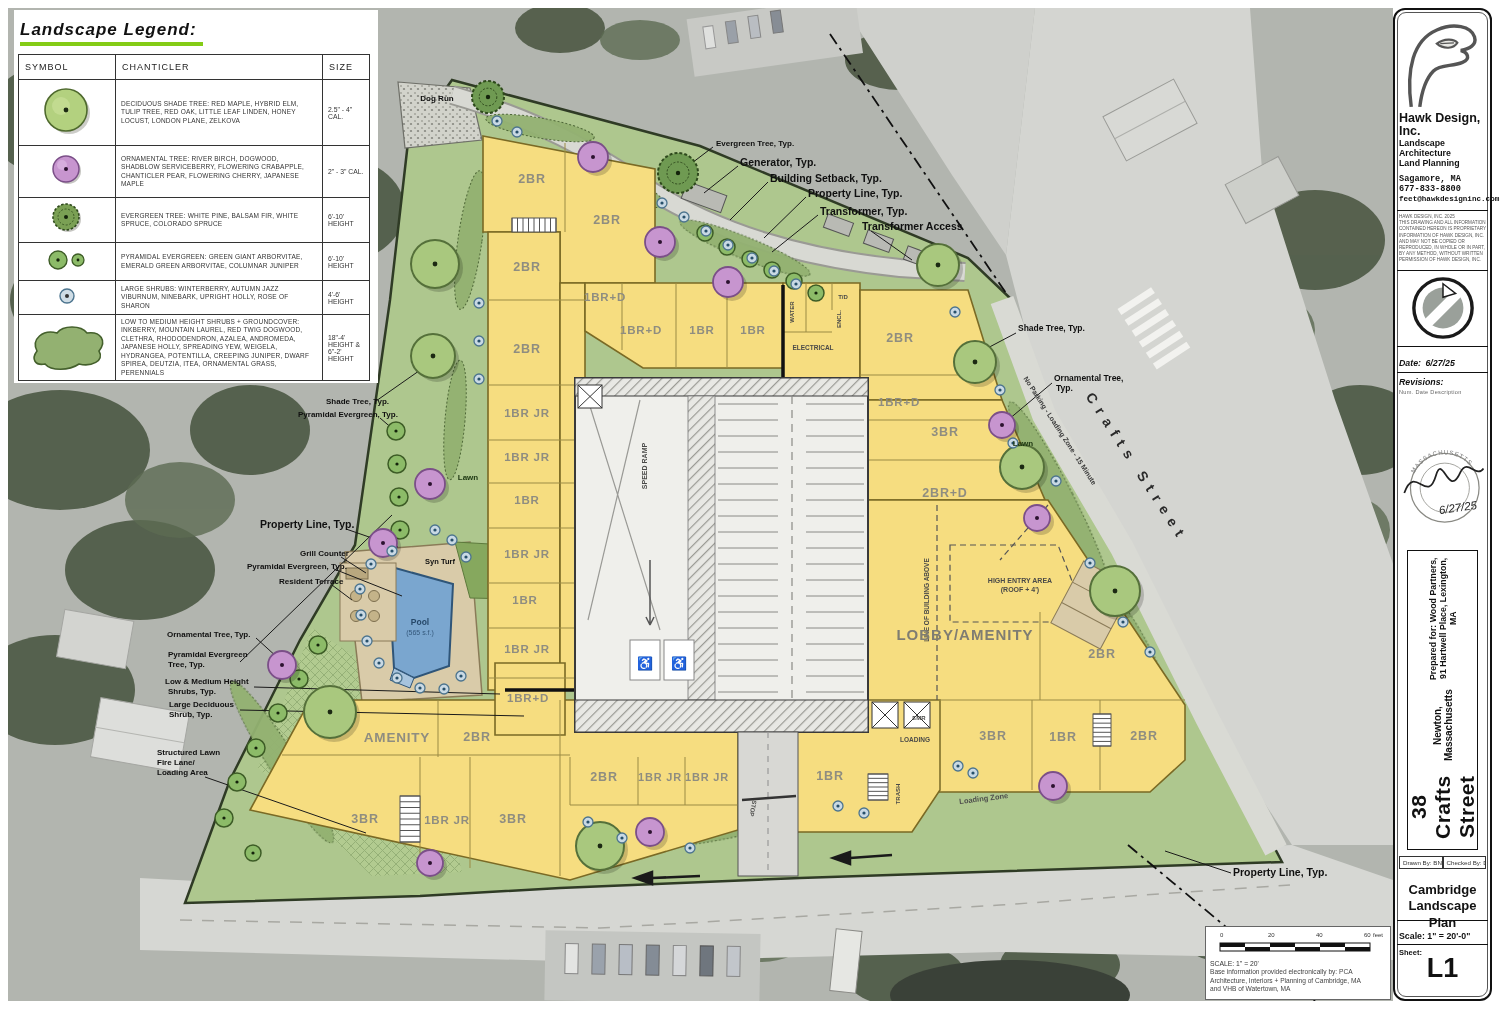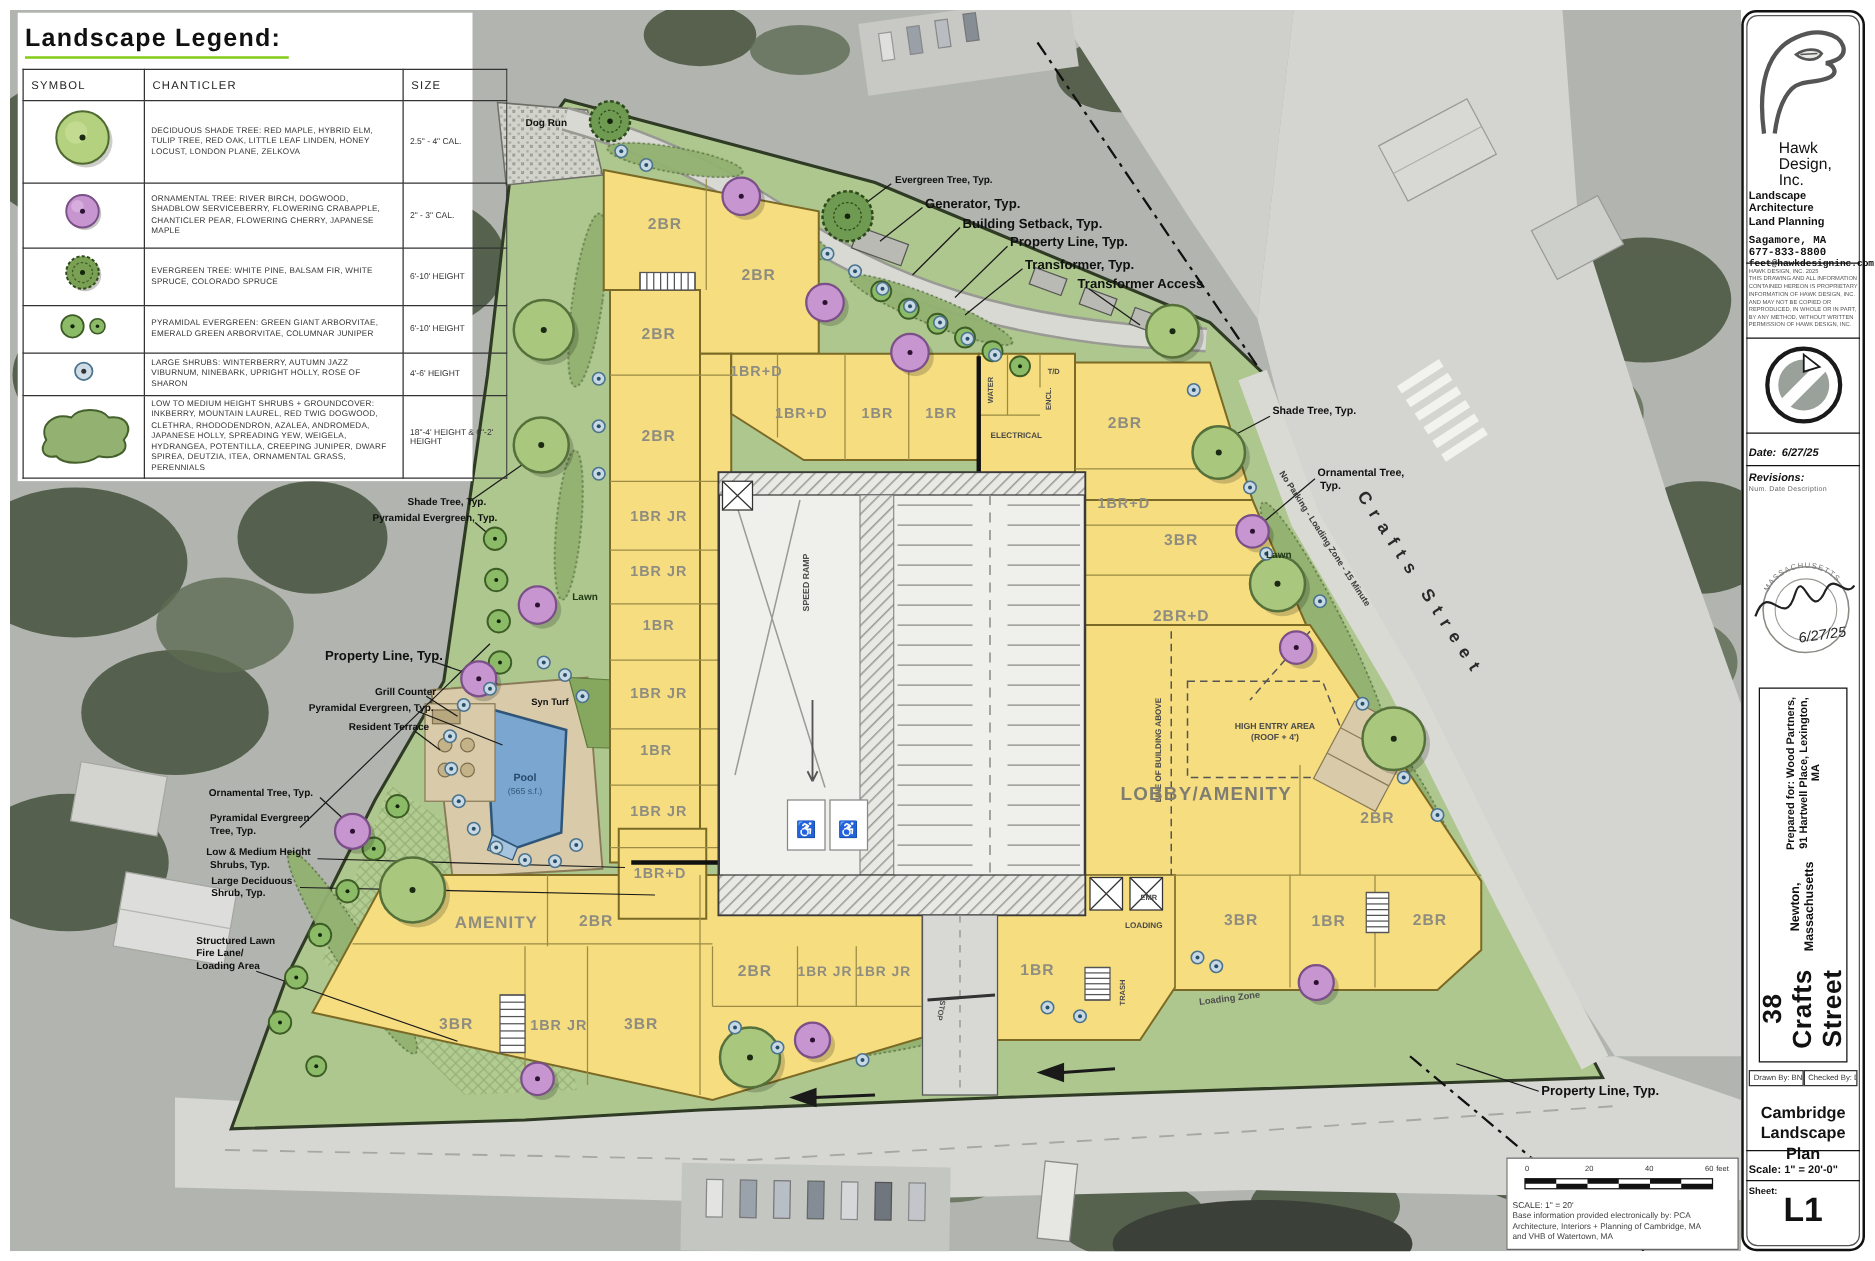--- a/index.html
+++ b/index.html
@@ -13,36 +13,36 @@
   .t-unitbig{fill:#7f7d72;font-weight:bold;letter-spacing:1px;}
   .t-street{fill:#2a2a2a;font-weight:bold;}
   .t-curb{fill:#3a3a3a;font-weight:bold;}
   .t-room{fill:#4a4a48;font-weight:bold;}
   .t-pave{fill:#4f4f4d;font-weight:bold;}
   .t-pool{fill:#27496a;font-weight:bold;}
   .t-pool2{fill:#35597c;}
   .t-lawn{fill:#203a14;font-weight:bold;}
   
   #legend{position:absolute;left:14px;top:10px;width:358px;background:#fff;padding:4px 2px 2px 4px;}
-  #legend .lg-title{font-size:20px;letter-spacing:1px;color:#111;border-bottom:2px solid #84cc16;
-      display:inline-block;padding:0 6px 2px 0;margin:6px 0 8px 2px;font-weight:600;}
-  #legend table{border-collapse:collapse;width:388px;}
+  #legend .lg-title{font-size:17px;letter-spacing:1px;color:#111;border-bottom:4px solid #84cc16;
+      display:inline-block;padding:0 6px 2px 0;margin:6px 0 8px 2px;font-weight:600;font-style:italic;}
+  #legend table{border-collapse:collapse;width:352px;}
   #legend th,#legend td{border:1.2px solid #333;vertical-align:middle;}
   #legend th{font-size:9px;font-weight:normal;letter-spacing:1px;text-align:left;padding:7px 6px;color:#222;}
   #legend td{padding:3px 5px;}
   #legend .desc{font-size:6.5px;line-height:1.3;color:#333;letter-spacing:.2px;}
   #legend .size{font-size:6.8px;color:#333;}
   #legend .sym{text-align:center;}
   
   #tb{position:absolute;left:1393px;top:8px;width:99px;height:993px;background:#fff;}
   #tb .tb-border{position:absolute;inset:0;border:2.5px solid #111;border-radius:12px;}
   #tb .tb-inner{position:absolute;inset:4px;border:1px solid #555;border-radius:9px;}
   #tb .sec{position:absolute;left:6px;right:6px;}
   #tb .hr{position:absolute;left:4px;right:4px;border-top:1.6px solid #111;}
-  .co-name{font-size:12.5px;font-weight:normal;color:#111;line-height:1.05;margin-left:24px;}
+  .co-name{font-size:12.5px;font-weight:bold;color:#111;line-height:1.05;}
   .co-svc{font-size:8.8px;font-weight:bold;color:#111;line-height:1.15;}
   .co-adr{font-size:8.6px;font-weight:bold;color:#111;line-height:1.25;font-family:Liberation Mono, monospace;}
   .tiny{font-size:4.6px;color:#555;line-height:1.35;}
   .lbl-b{font-size:8.8px;font-weight:bold;color:#111;font-style:italic;}
   .rev-cols{font-size:5.6px;color:#666;margin-top:2px;letter-spacing:.3px;}
   .projbox{position:absolute;left:8px;right:8px;top:0;bottom:0;border:1.4px solid #111;
       display:flex;align-items:center;justify-content:center;gap:4px;
       writing-mode:vertical-rl;transform:rotate(180deg);text-align:center;}
   .proj-t{font-size:21px;font-weight:bold;color:#111;letter-spacing:.5px;}
   .proj-c{font-size:10px;font-weight:bold;color:#111;}

